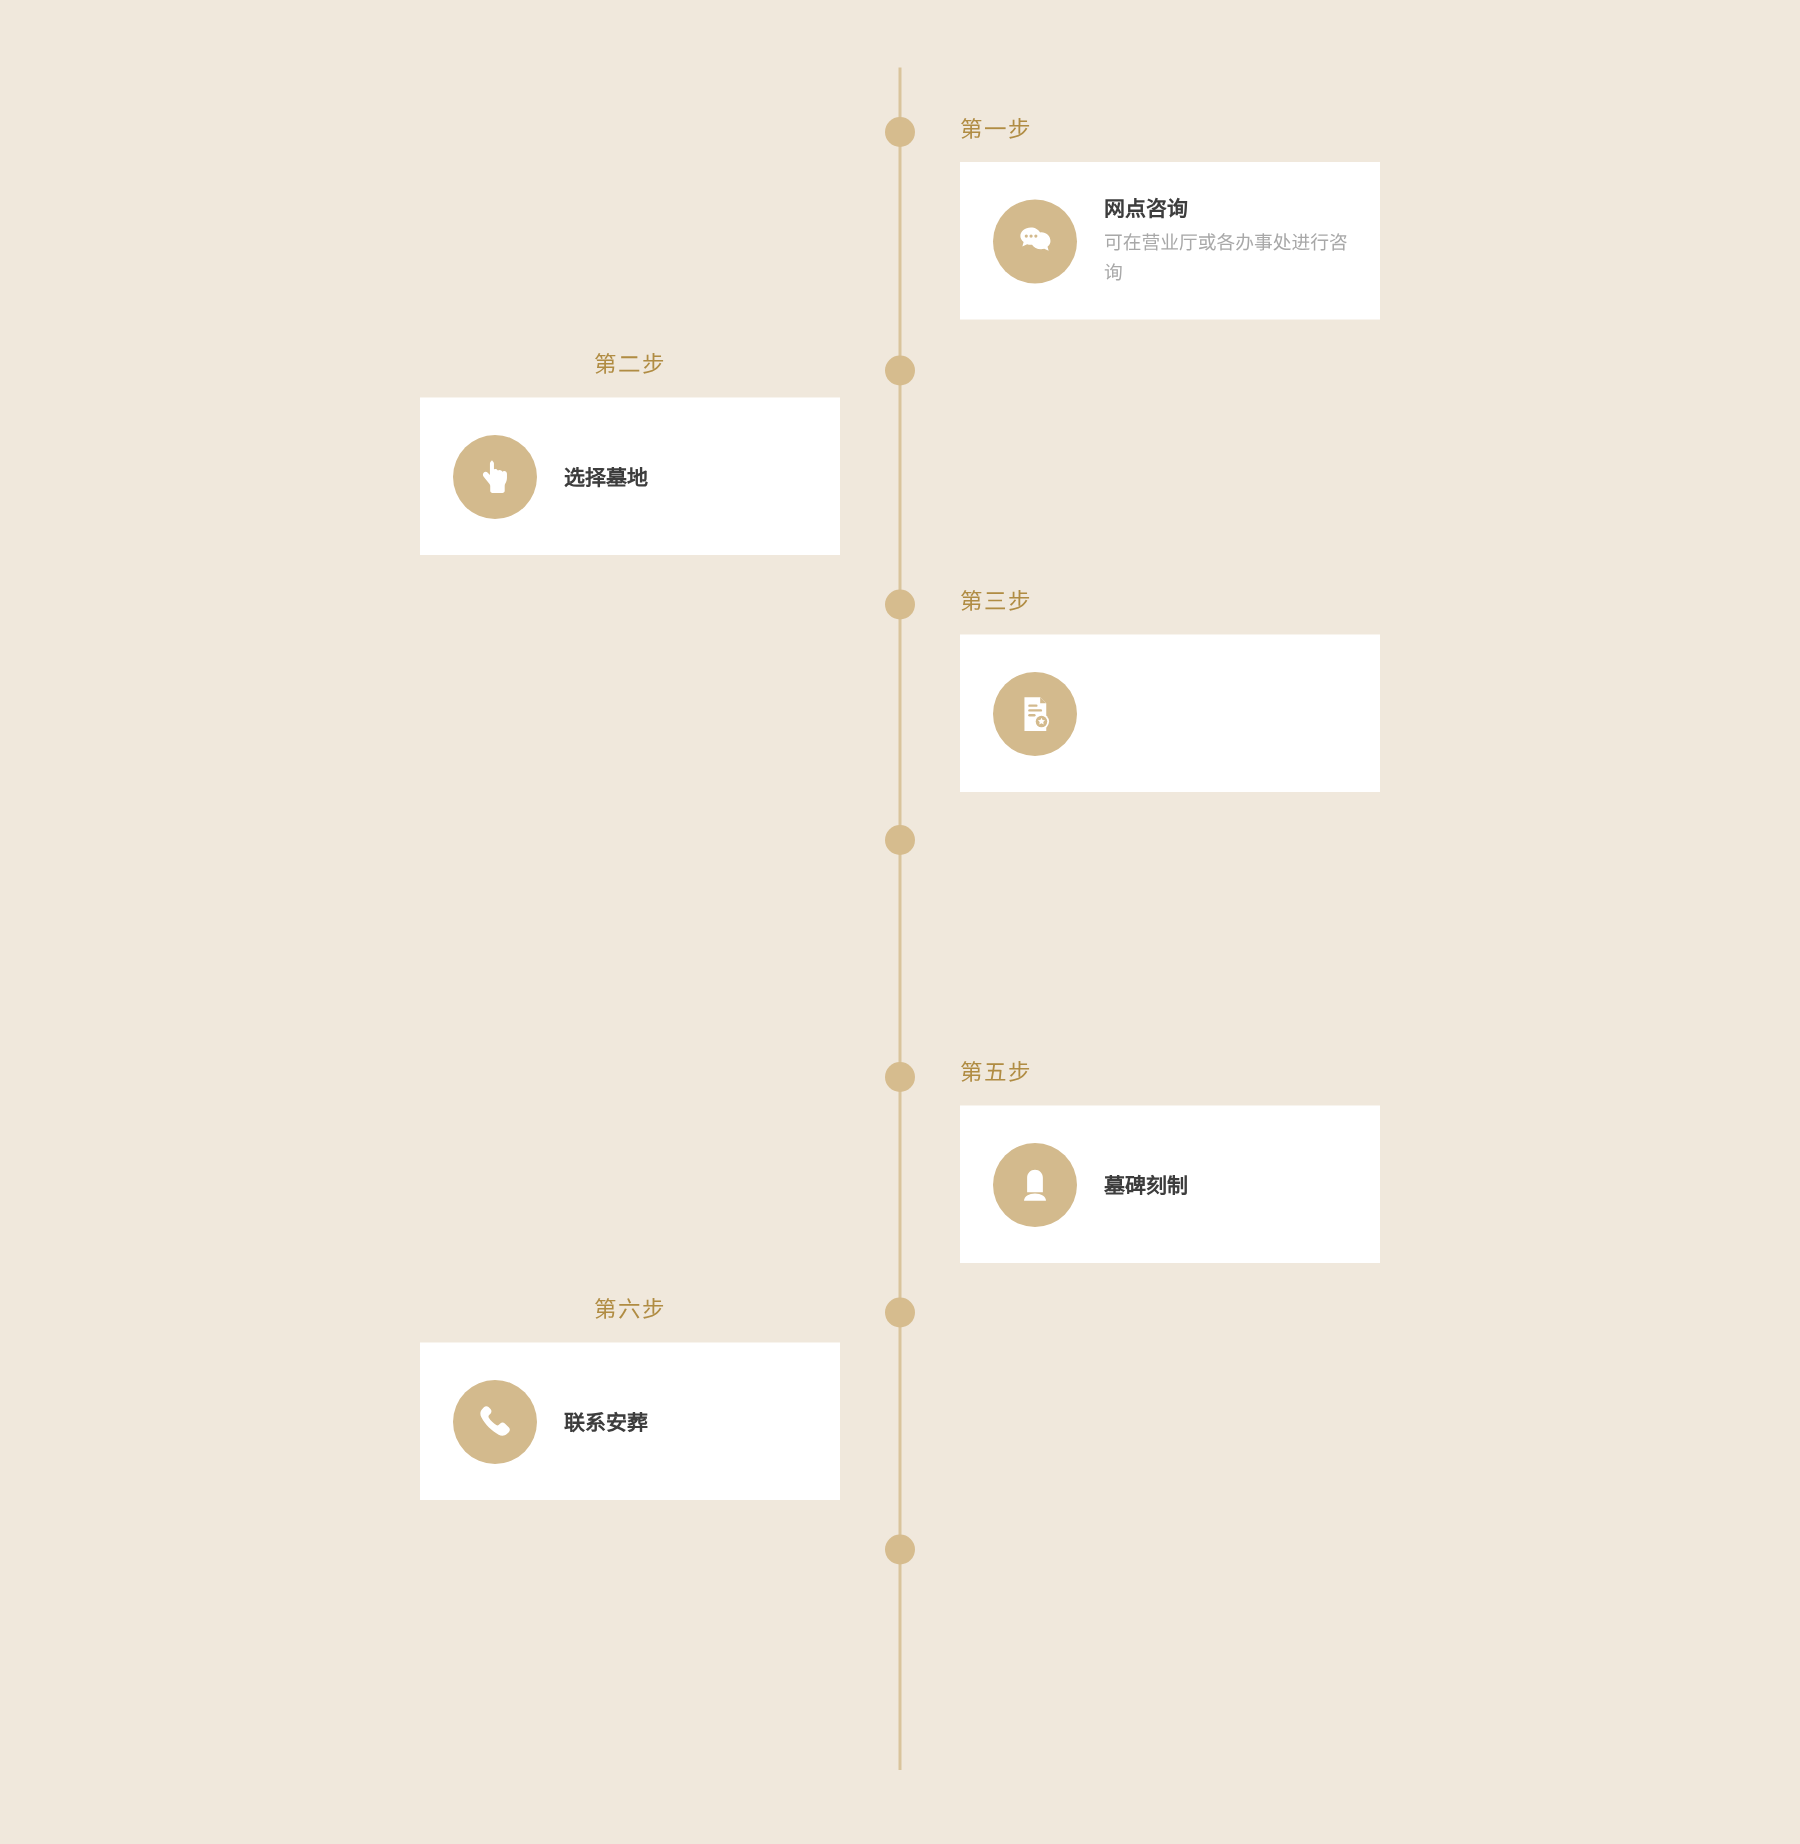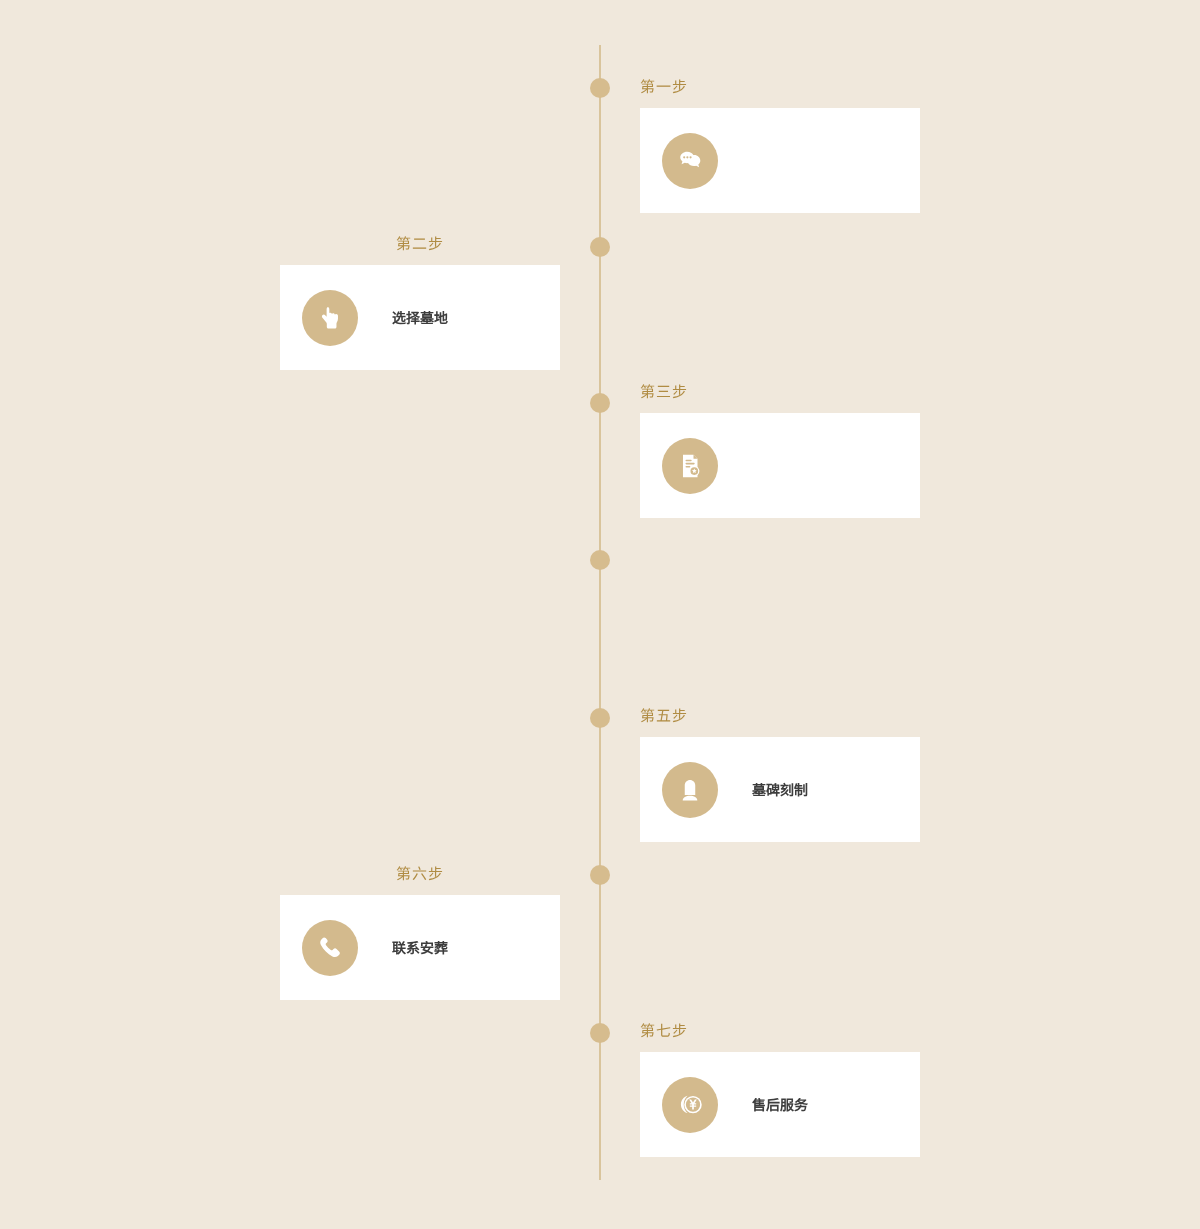--- a/index.html
+++ b/index.html
@@ -94,21 +94,21 @@
     margin: 0;
     white-space: nowrap;
   }
   .card-desc {
     font-size: 12.5px;
     line-height: 20px;
     color: #a8a8a8;
     margin: 3px 0 0 0;
     max-width: 168px;
   }
-  .card-text.single .card-title { margin: 16px; }
+  .card-text.single .card-title { margin: 0; }
 </style>
 </head>
 <body>
 
 <div id="timeline-root">
 
   <div class="spine"></div>
 
   <div class="dot" style="top:88px"></div>
   <div class="dot" style="top:247px"></div>
@@ -122,38 +122,42 @@
     <p class="step-label">第一步</p>
     <div class="card">
       <span class="icon-badge">
         <svg width="30" height="30" viewBox="0 0 32 32" aria-hidden="true">
           <path fill="#ffffff" d="M20.5 9.5c-0.3 0-0.6 0-0.9 0.05C18.6 7.5 16.1 6 13 6 8.9 6 5.6 8.7 5.6 12c0 1.7 0.9 3.2 2.3 4.3l-0.9 3.2 3.4-1.6c0.8 0.25 1.7 0.4 2.6 0.4 0.3 0 0.6 0 0.9-0.05 1.1 1.9 3.5 3.2 6.4 3.2 0.8 0 1.6-0.1 2.3-0.3l3.1 1.45-0.8-2.9c1.3-1 2.1-2.4 2.1-4C27 12.2 24.1 9.5 20.5 9.5z"></path>
           <circle cx="9.8" cy="12.1" r="1.15" fill="#d3ba8d"></circle>
           <circle cx="13.2" cy="12.1" r="1.15" fill="#d3ba8d"></circle>
           <circle cx="16.6" cy="12.1" r="1.15" fill="#d3ba8d"></circle>
         </svg>
       </span>
+      <div class="card-text">
+        <p class="card-title">网点咨询</p>
+        <p class="card-desc">可在营业厅或各办事处进行咨询</p>
+      </div>
     </div>
   </div>
 
   <div class="step left" style="top:235px">
     <p class="step-label">第二步</p>
     <div class="card">
       <span class="icon-badge">
         <svg width="30" height="30" viewBox="0 0 32 32" aria-hidden="true">
           <path fill="#ffffff" d="M14.6 4.2c-1.25 0-2.2 1-2.2 2.25v8.1l-1.55-1.6c-0.85-0.85-2.2-0.8-2.95 0.05-0.7 0.8-0.65 2 0.05 2.8l4.15 5.1c0.35 0.45 0.5 0.9 0.5 1.45v3.35c0 0.9 0.7 1.6 1.6 1.6h7.1c0.9 0 1.6-0.7 1.6-1.6v-3.5c0-0.6 0.15-1.05 0.45-1.55 0.75-1.25 1.15-2.6 1.15-4.1v-2.9c0-1.1-0.85-2-1.95-2-0.55 0-1.05 0.25-1.4 0.6-0.3-0.75-1-1.3-1.85-1.3-0.5 0-0.95 0.2-1.3 0.5-0.3-0.65-0.95-1.1-1.7-1.1-0.4 0-0.75 0.1-1.05 0.3V6.45c0-1.25-0.95-2.25-2.2-2.25z"></path>
         </svg>
       </span>
       <div class="card-text single">
         <p class="card-title">选择墓地</p>
       </div>
     </div>
   </div>
 
-  <div class="step right" style="top:383px">
+  <div class="step right" style="top:393px">
     <p class="step-label">第三步</p>
     <div class="card">
       <span class="icon-badge">
         <svg width="30" height="30" viewBox="0 0 32 32" aria-hidden="true">
           <path fill="#ffffff" d="M8.5 4h11.2L24 8.3V28H8.5z"></path>
           <path fill="#d3ba8d" d="M19.7 4v4.3H24z"></path>
           <rect x="11.2" y="9.2" width="6.6" height="1.7" rx="0.85" fill="#d3ba8d"></rect>
           <rect x="11.2" y="12.6" width="9.8" height="1.7" rx="0.85" fill="#d3ba8d"></rect>
           <rect x="11.2" y="16" width="5.2" height="1.7" rx="0.85" fill="#d3ba8d"></rect>
           <circle cx="20.6" cy="21.4" r="5.4" fill="#ffffff"></circle>
@@ -187,30 +191,14 @@
         <svg width="30" height="30" viewBox="0 0 32 32" aria-hidden="true">
           <path fill="#ffffff" d="M11.4 5.4c-0.9-0.9-2.4-0.85-3.3 0.1l-1.3 1.4c-1.4 1.5-1.6 3.8-0.5 5.8 2.8 5.2 7.1 9.5 12.3 12.3 2 1.1 4.3 0.9 5.8-0.5l1.4-1.3c0.95-0.9 1-2.4 0.1-3.3l-2.9-2.9c-0.9-0.9-2.35-0.9-3.25 0l-1 1c-0.5 0.5-1.25 0.6-1.85 0.2-2.1-1.4-3.9-3.2-5.3-5.3-0.4-0.6-0.3-1.35 0.2-1.85l1-1c0.9-0.9 0.9-2.35 0-3.25z"></path>
         </svg>
       </span>
       <div class="card-text single">
         <p class="card-title">联系安葬</p>
       </div>
     </div>
   </div>
 
-  <div class="step right" style="top:1022px">
-    <p class="step-label">第七步</p>
-    <div class="card">
-      <span class="icon-badge">
-        <svg width="30" height="30" viewBox="0 0 32 32" aria-hidden="true">
-          <path fill="#ffffff" d="M13.4 6.2c-4.1 1.1-7.1 4.8-7.1 9.2s3 8.1 7.1 9.2c-2.5-2.2-4.1-5.5-4.1-9.2s1.6-7 4.1-9.2z"></path>
-          <circle cx="19.2" cy="15.6" r="9.3" fill="#ffffff"></circle>
-          <circle cx="19.2" cy="15.6" r="7.6" fill="#d3ba8d"></circle>
-          <path fill="#ffffff" d="M15.1 10.1h2.1l2.0 3.35 2.0-3.35h2.1l-2.55 4.0h1.85v1.4h-2.5v1.05h2.5v1.4h-2.5v2.9h-1.8v-2.9h-2.5v-1.4h2.5v-1.05h-2.5v-1.4h1.85z"></path>
-        </svg>
-      </span>
-      <div class="card-text single">
-        <p class="card-title">售后服务</p>
-      </div>
-    </div>
-  </div>
 
 </div>
 
 </body></html>

